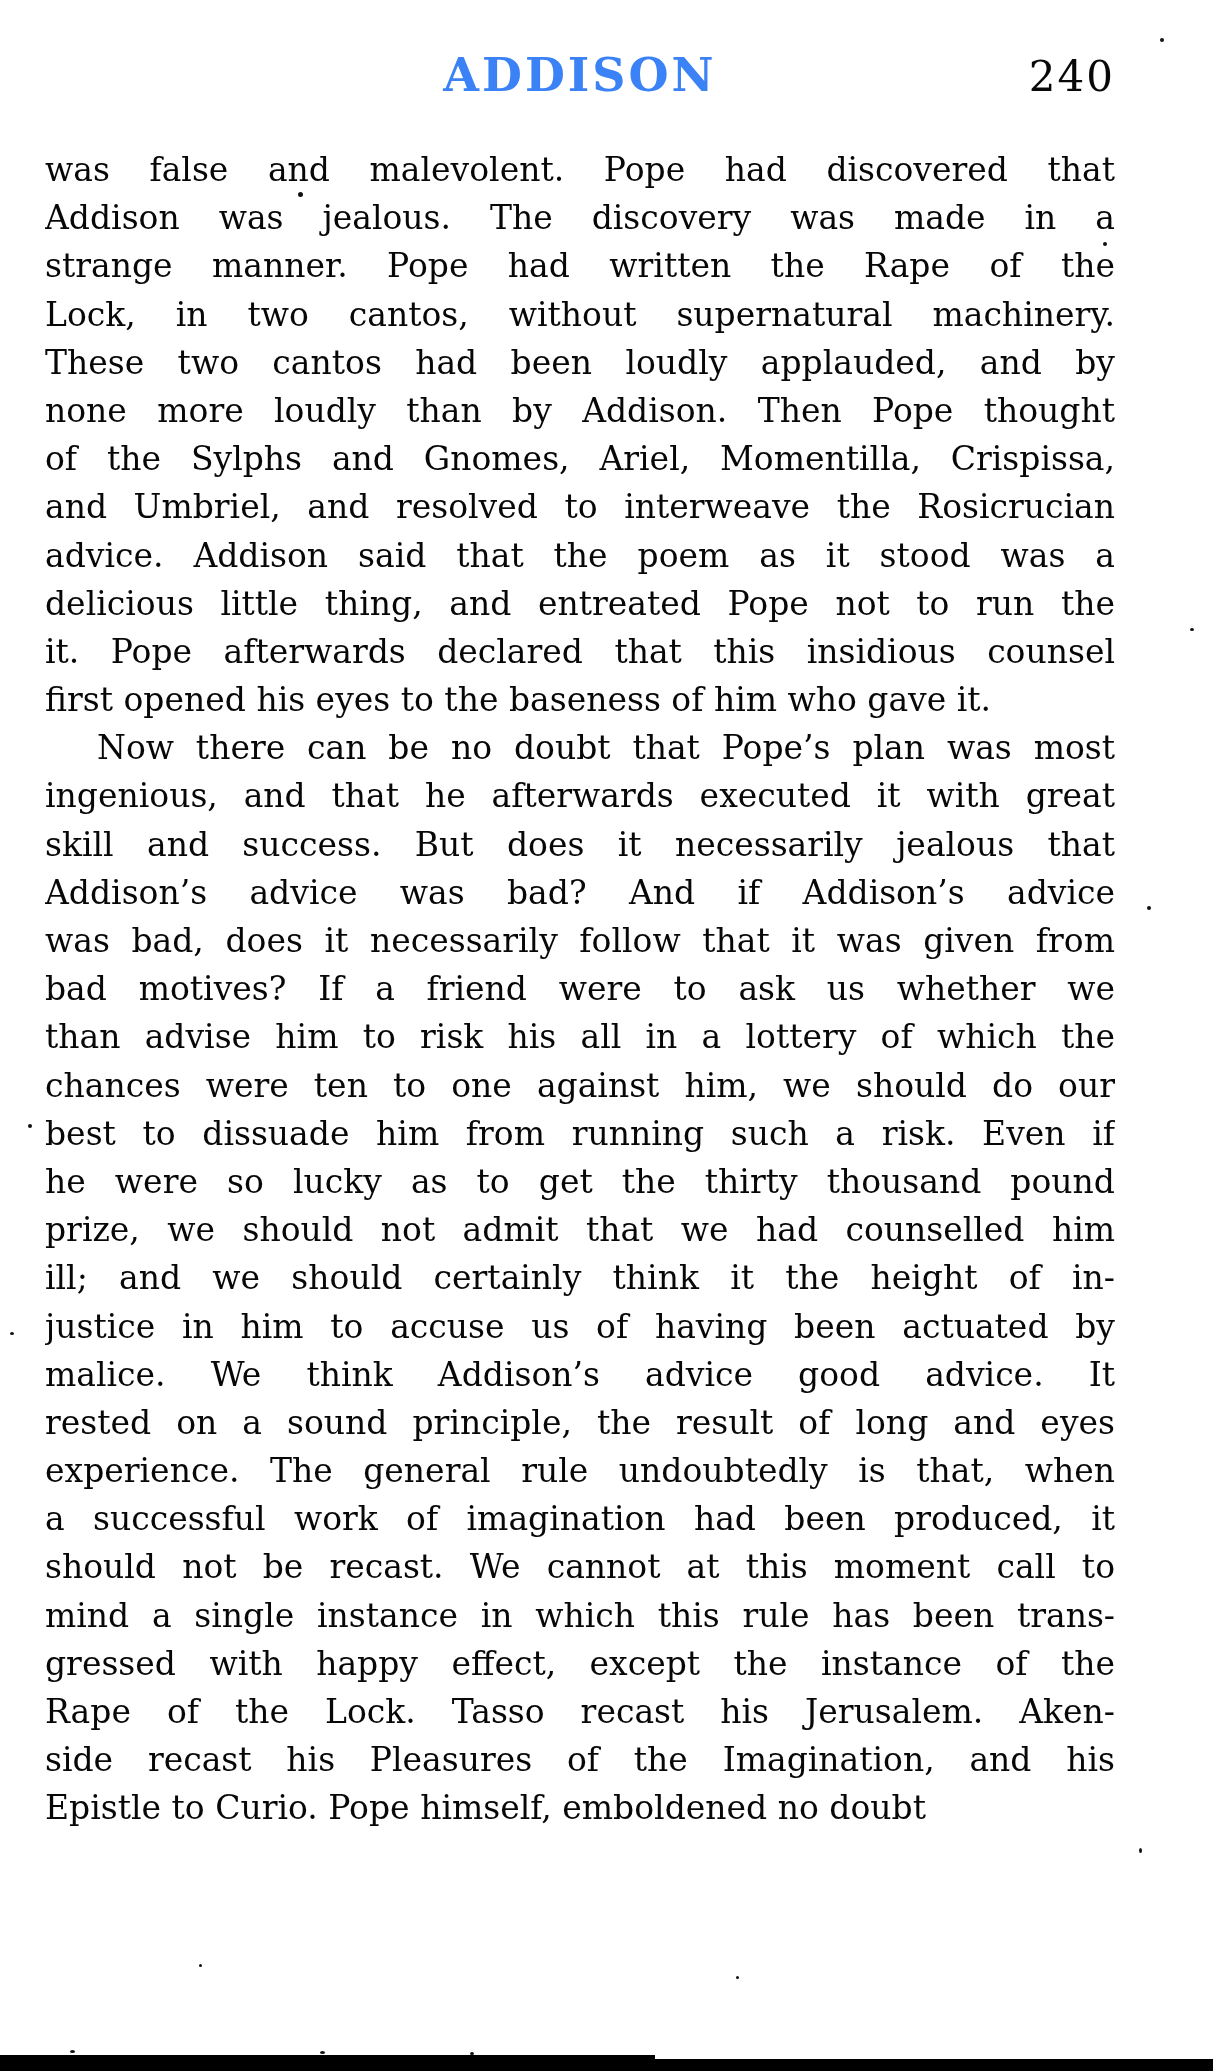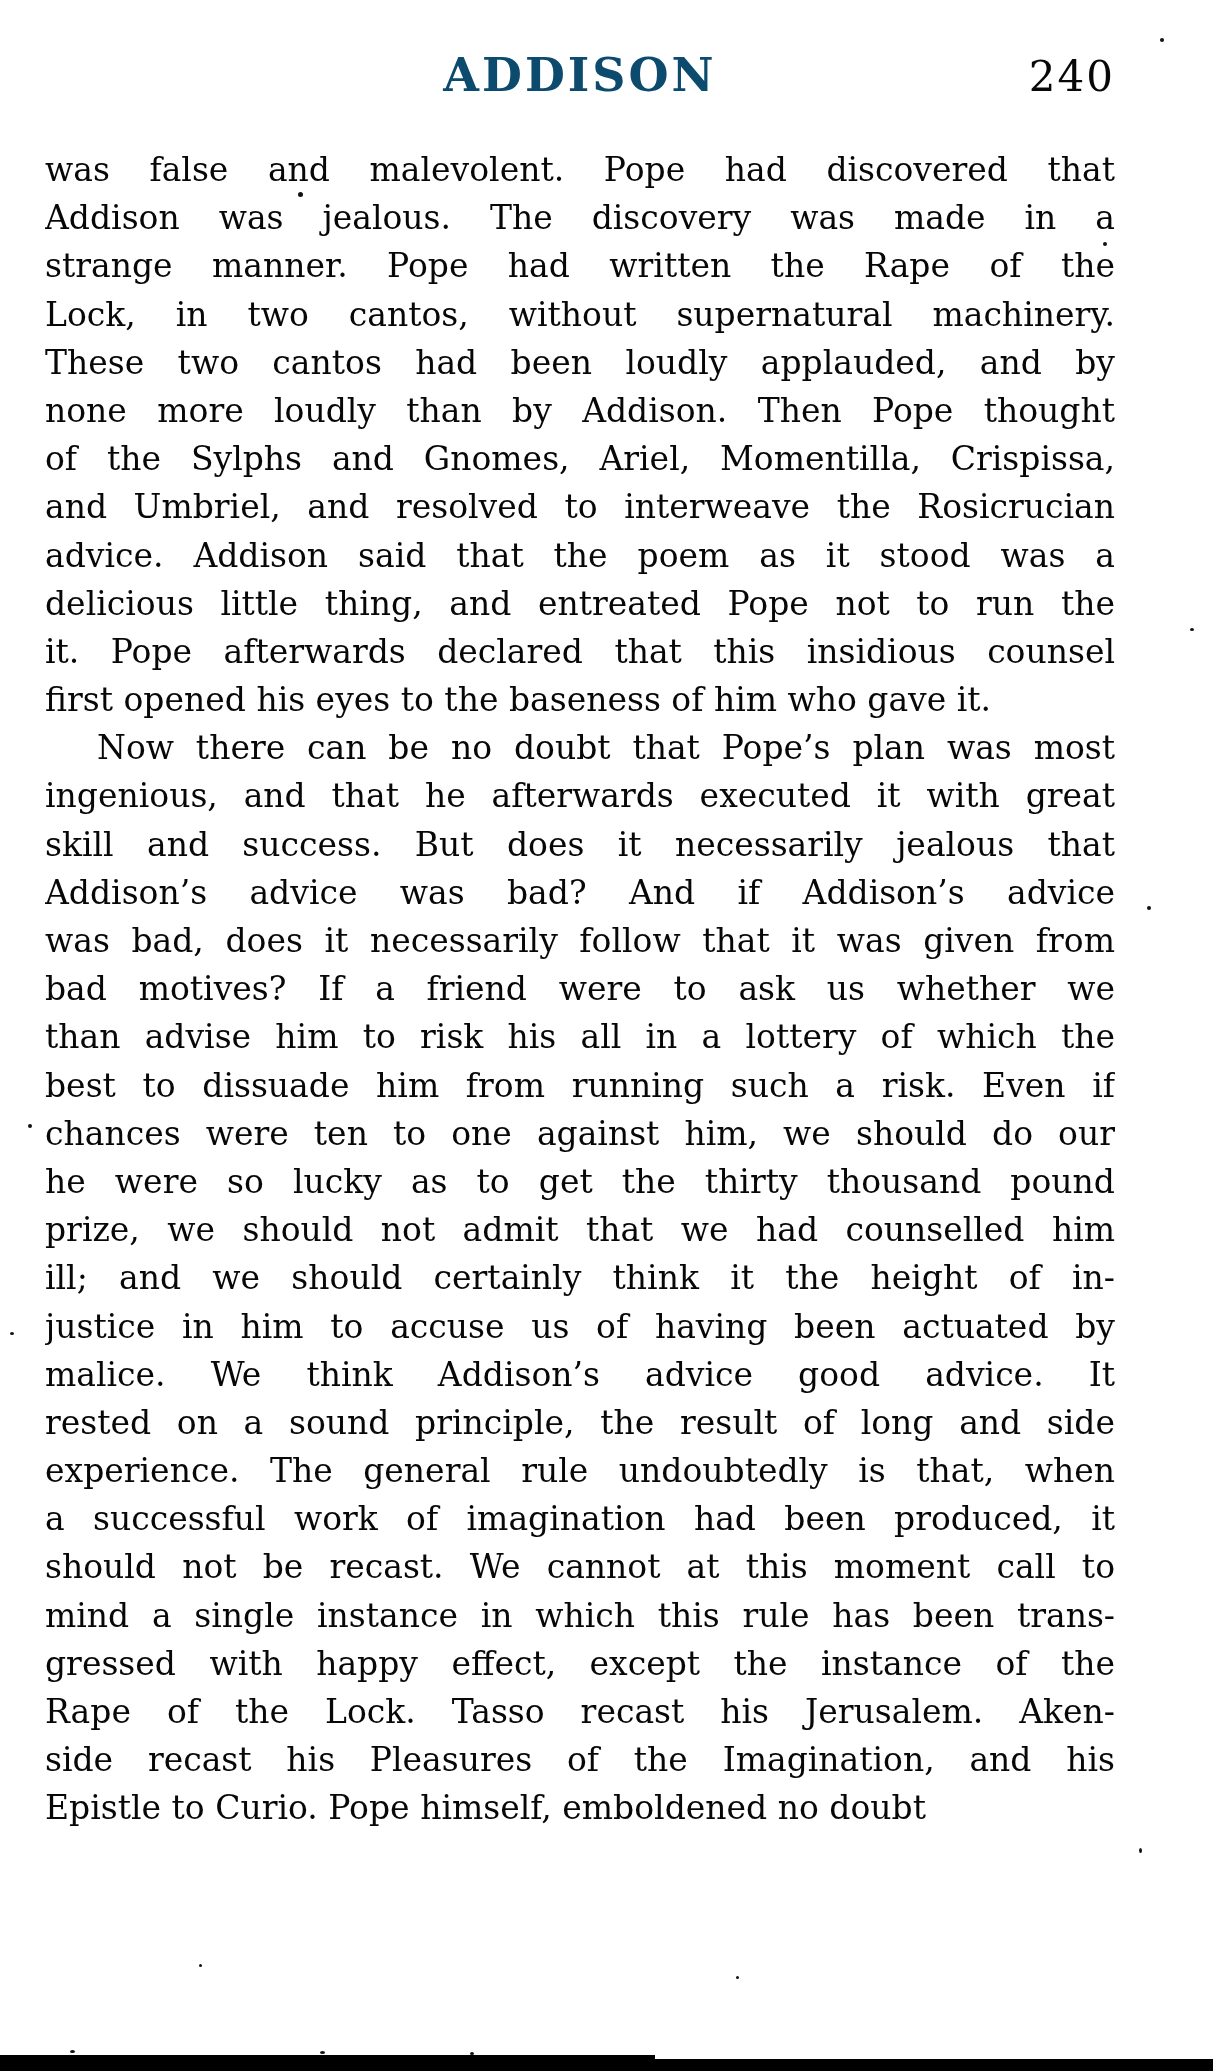--- a/index.html
+++ b/index.html
@@ -19,21 +19,21 @@
   .running-head {
     position: absolute;
     left: 45px;
     top: 52px;
     width: 1070px;
     text-align: center;
     font-size: 46px;
     line-height: 1;
     font-weight: 700;
     letter-spacing: 3px;
-    color: #0c4a6e;
+    color: #3b82f6;
   }
   .page-number {
     position: absolute;
     right: 98px;
     top: 56px;
     font-size: 42px;
     line-height: 1;
     font-weight: 400;
     letter-spacing: 2px;
     font-feature-settings: "onum";
@@ -105,28 +105,28 @@
       <div class="line">delicious little thing, and entreated Pope not to run the</div>
       <div class="line">it. Pope afterwards declared that this insidious counsel</div>
       <div class="line last">first opened his eyes to the baseness of him who gave it.</div>
       <div class="line indent">Now there can be no doubt that Pope’s plan was most</div>
       <div class="line">ingenious, and that he afterwards executed it with great</div>
       <div class="line">skill and success. But does it necessarily jealous that</div>
       <div class="line">Addison’s advice was bad? And if Addison’s advice</div>
       <div class="line">was bad, does it necessarily follow that it was given from</div>
       <div class="line">bad motives? If a friend were to ask us whether we</div>
       <div class="line">than advise him to risk his all in a lottery of which the</div>
+      <div class="line">chances were ten to one against him, we should do our</div>
       <div class="line">best to dissuade him from running such a risk. Even if</div>
-      <div class="line">chances were ten to one against him, we should do our</div>
       <div class="line">he were so lucky as to get the thirty thousand pound</div>
       <div class="line">prize, we should not admit that we had counselled him</div>
       <div class="line">ill; and we should certainly think it the height of in-</div>
       <div class="line">justice in him to accuse us of having been actuated by</div>
       <div class="line">malice. We think Addison’s advice good advice. It</div>
-      <div class="line">rested on a sound principle, the result of long and side</div>
+      <div class="line">rested on a sound principle, the result of long and eyes</div>
       <div class="line">experience. The general rule undoubtedly is that, when</div>
       <div class="line">a successful work of imagination had been produced, it</div>
       <div class="line">should not be recast. We cannot at this moment call to</div>
       <div class="line">mind a single instance in which this rule has been trans-</div>
       <div class="line">gressed with happy effect, except the instance of the</div>
       <div class="line">Rape of the Lock. Tasso recast his Jerusalem. Aken-</div>
       <div class="line">side recast his Pleasures of the Imagination, and his</div>
       <div class="line last">Epistle to Curio. Pope himself, emboldened no doubt</div>
     </div>
 

